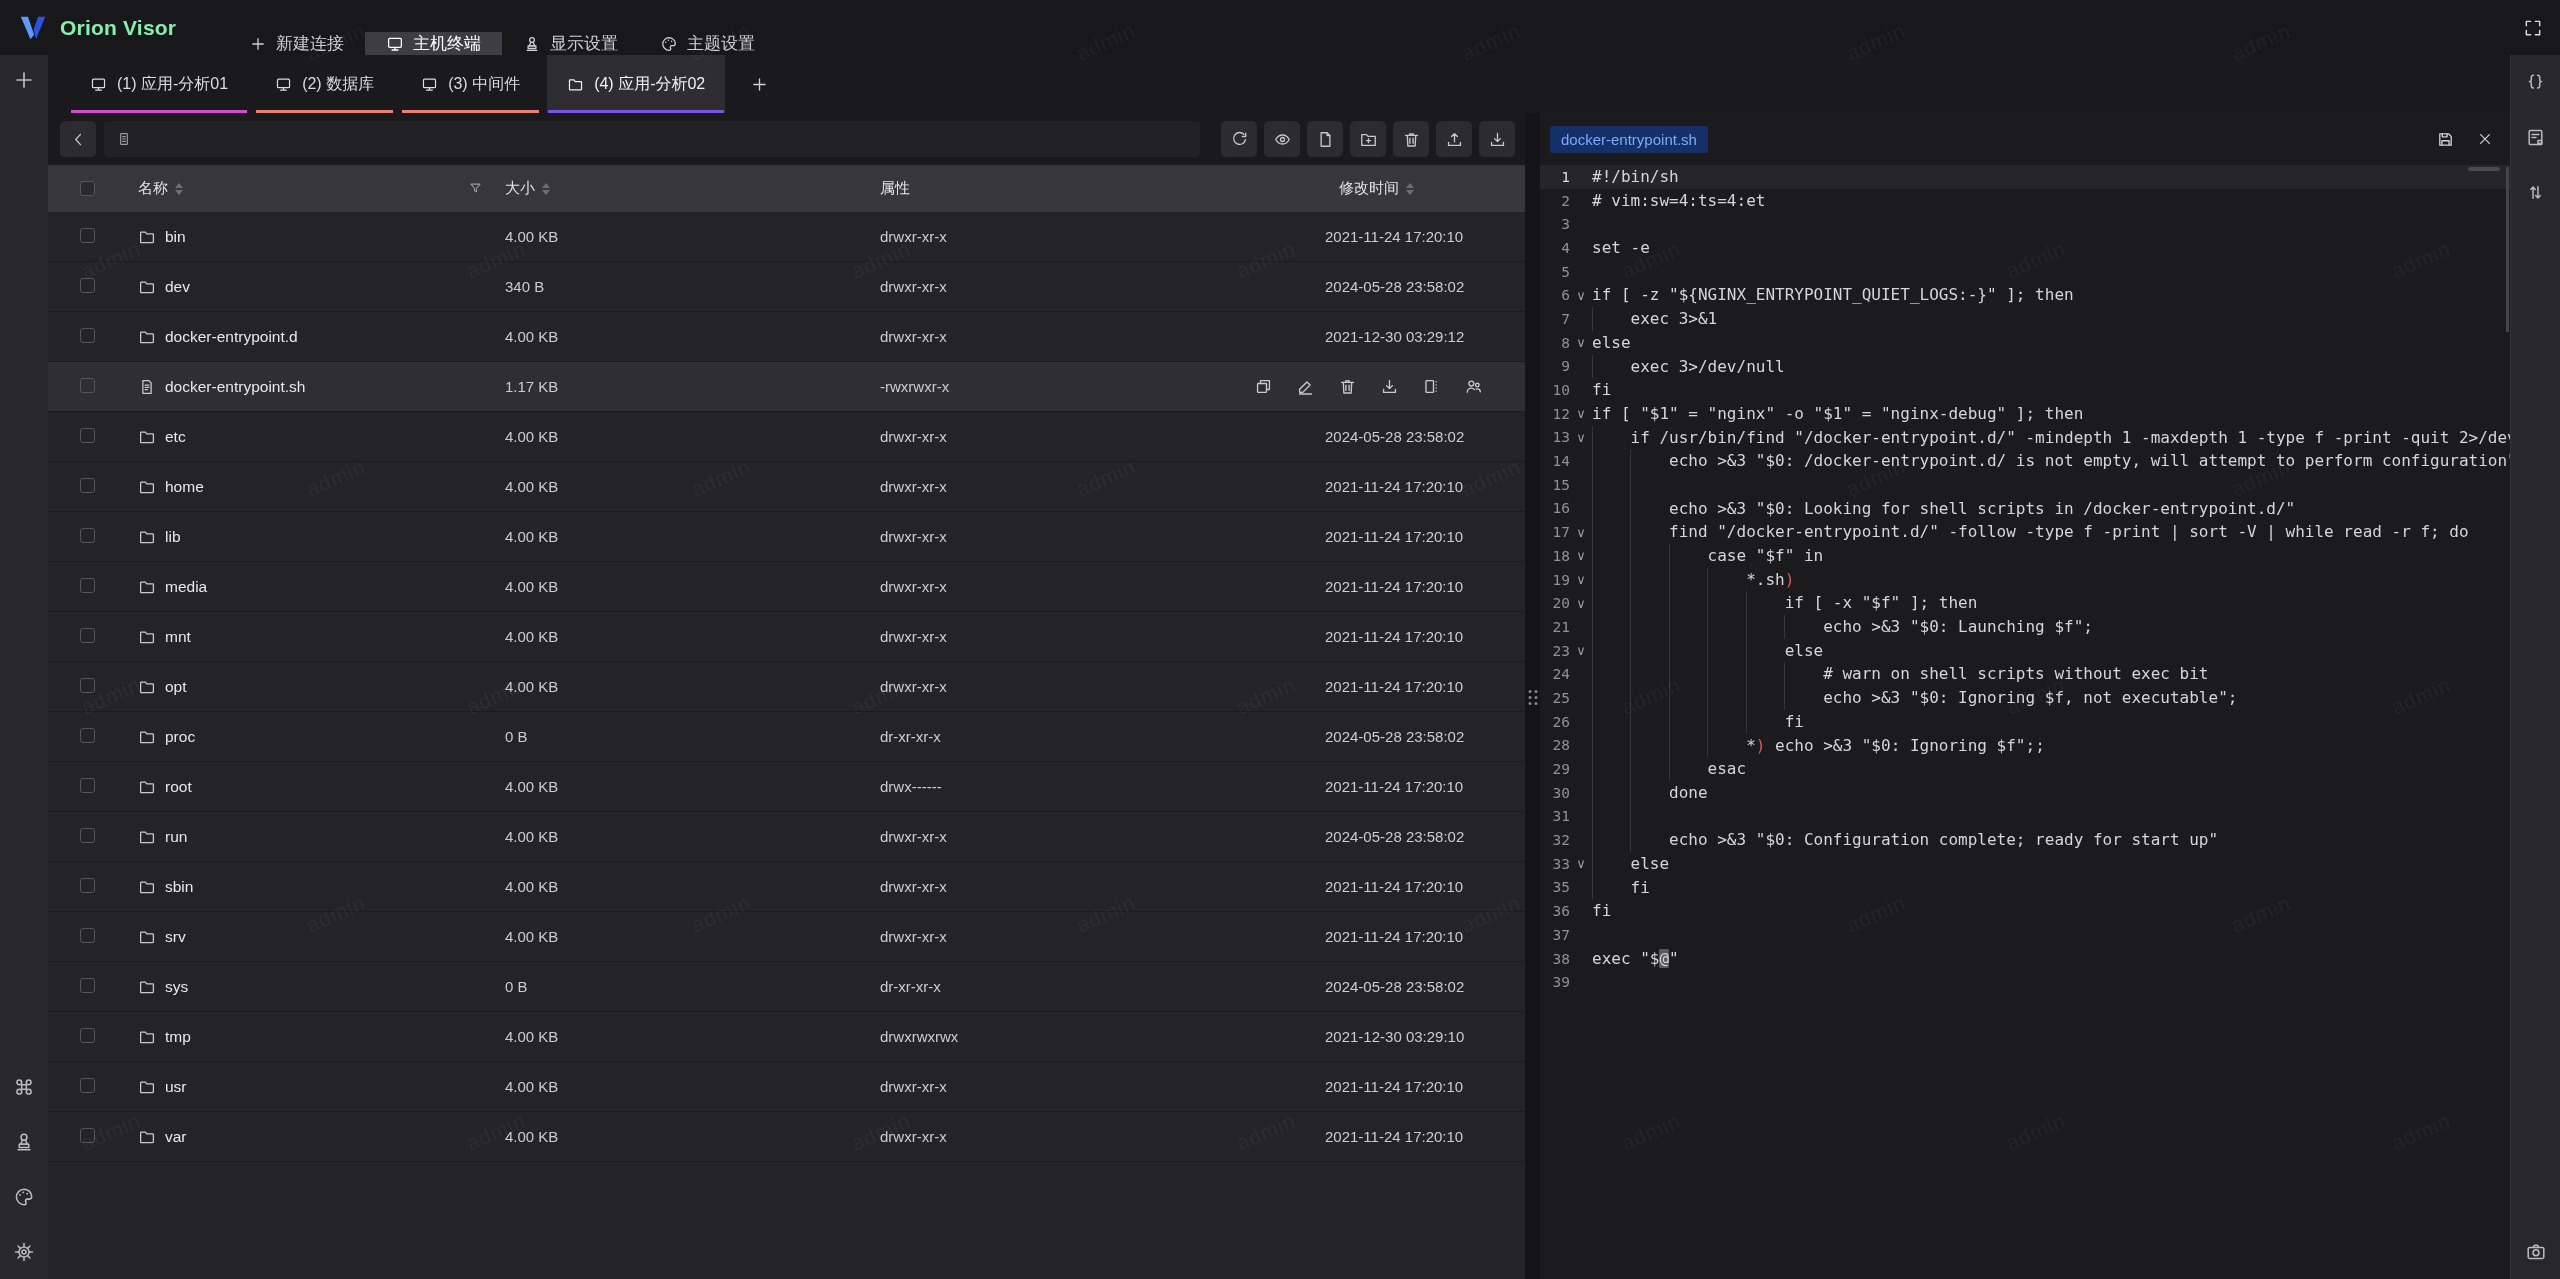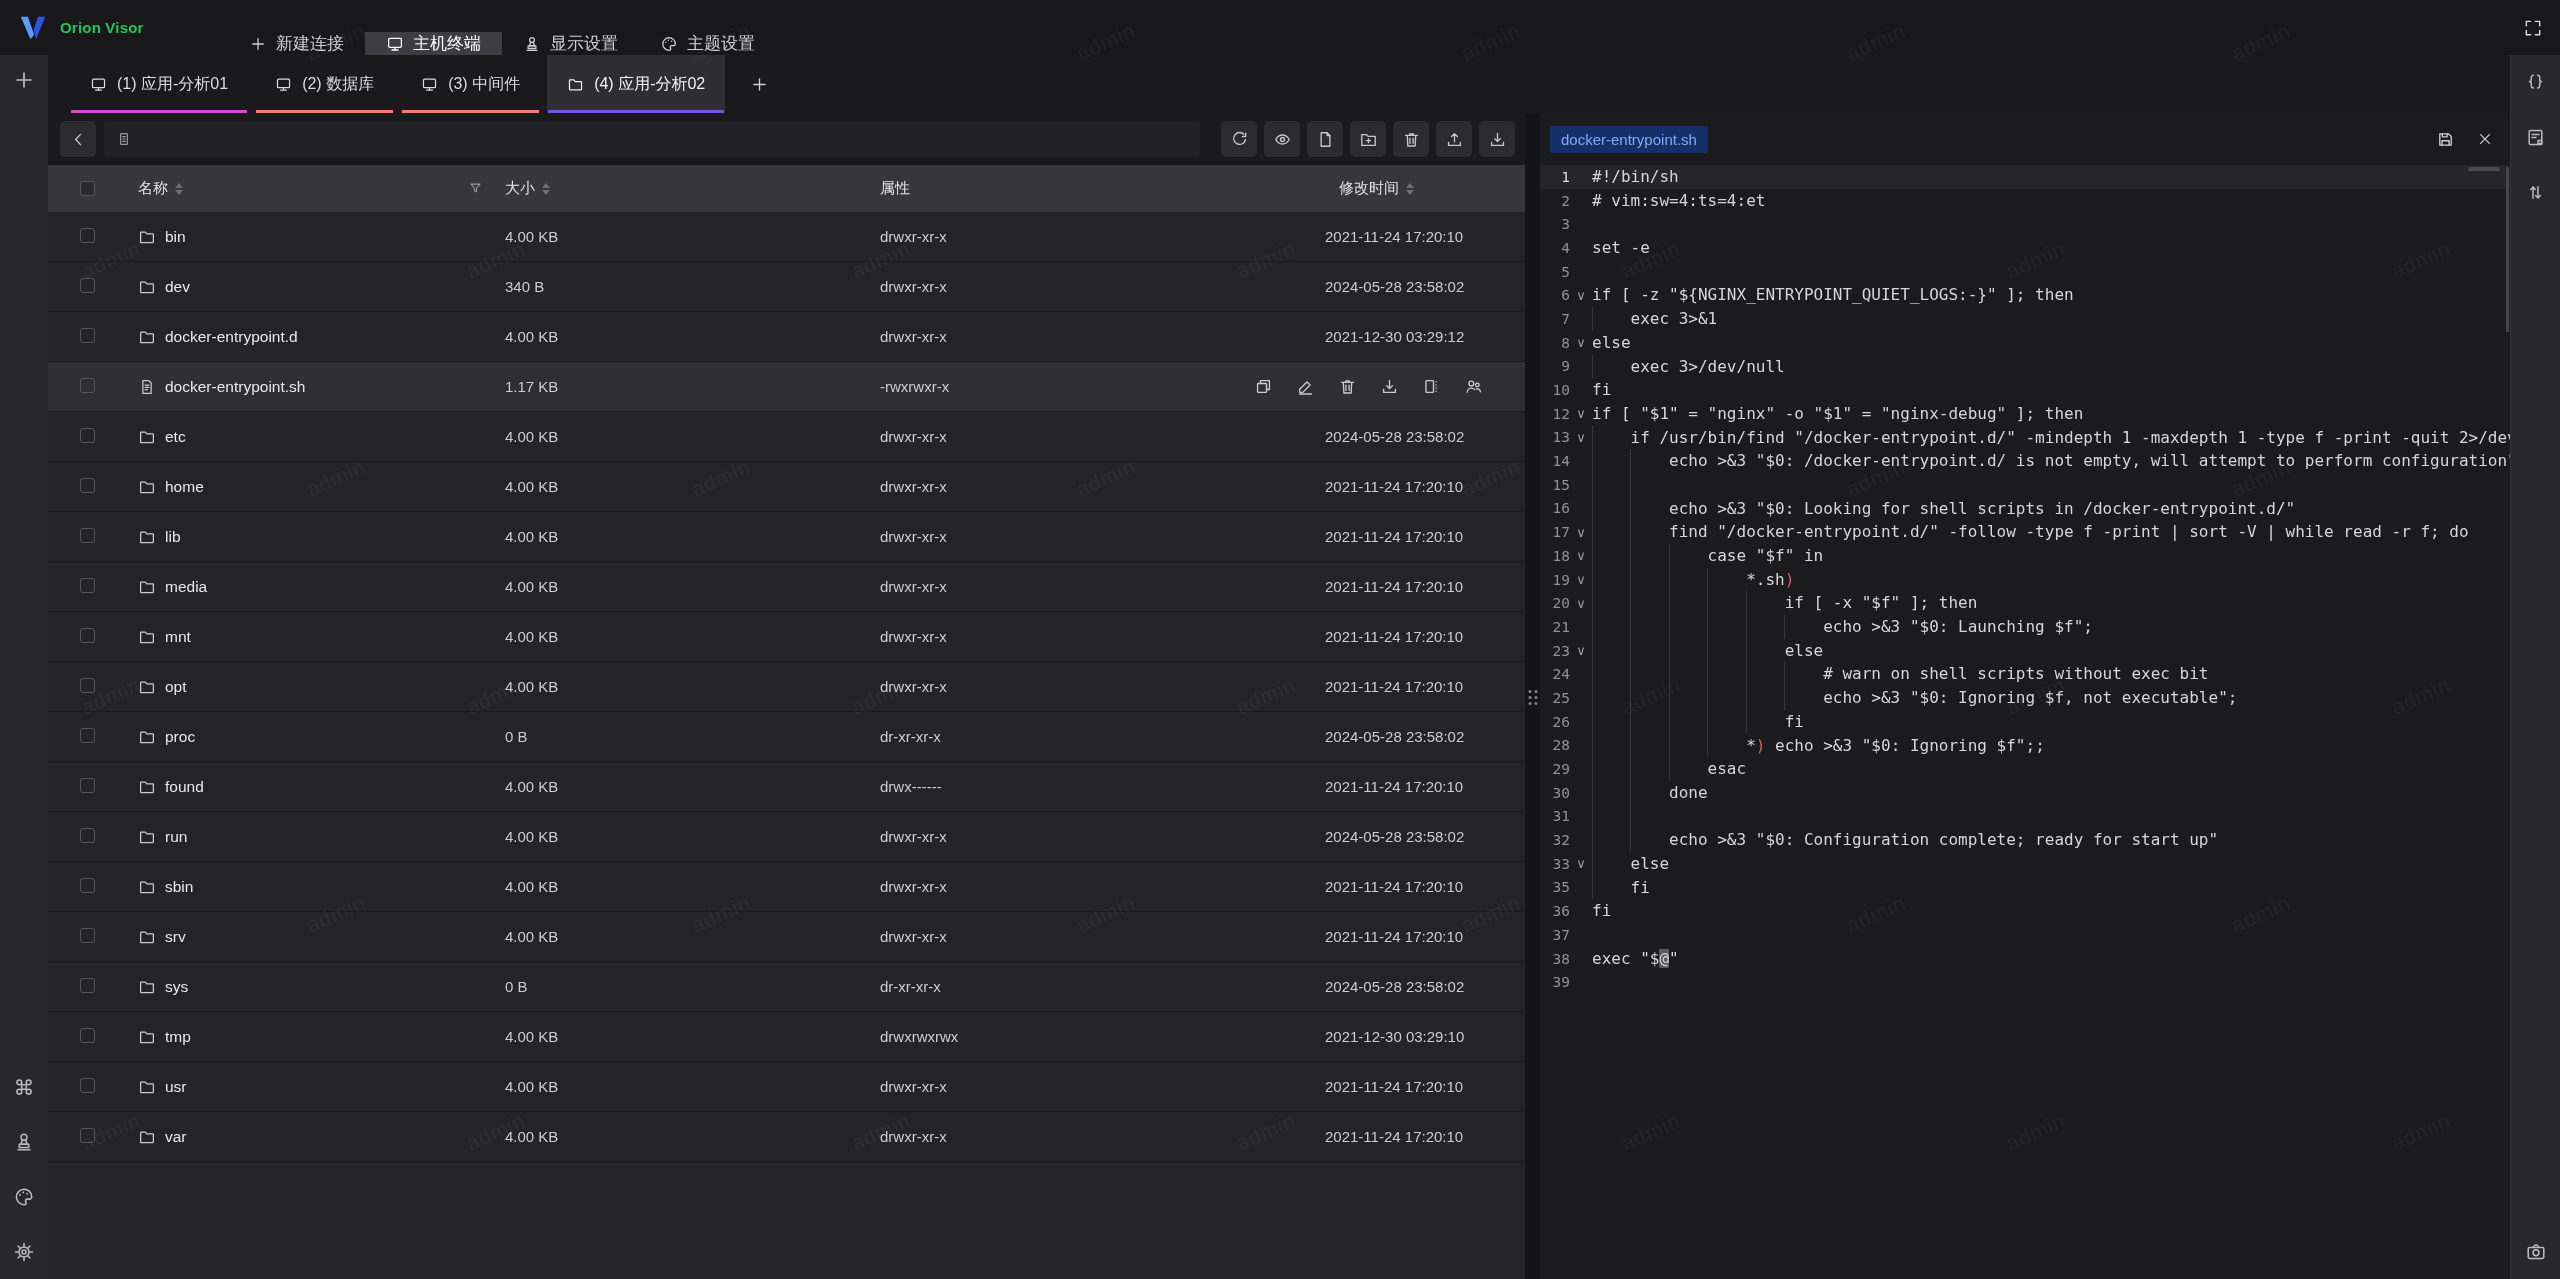--- a/index.html
+++ b/index.html
@@ -6,21 +6,21 @@
   html,body{background:#101013}
   #app{position:relative;width:2560px;height:1279px;overflow:hidden;background:#1b1b1e;
        font-family:"Liberation Sans","DejaVu Sans",sans-serif;color:#d6d6da}
   .ic{display:inline-flex;align-items:center;justify-content:center;flex:none}
   .ic svg{width:100%;height:100%;stroke:currentColor;fill:none;stroke-width:1.7;stroke-linecap:round;stroke-linejoin:round;display:block}
 
   
   #navbar{position:absolute;left:0;top:0;width:2560px;height:55px;background:#18181b;display:flex;align-items:stretch;z-index:10}
   #brand{display:flex;align-items:center;gap:12px;padding-left:18px;width:212px}
   #brand-logo{width:30px;height:30px}
-  #brand-name{font-size:15px;font-weight:bold;color:#22c55e;letter-spacing:.2px;white-space:nowrap}
+  #brand-name{font-size:21px;font-weight:bold;color:#86efac;letter-spacing:.2px;white-space:nowrap}
   #nav-items{display:flex;align-items:flex-end;margin-left:16px}
   .nav-item{display:flex;align-items:center;gap:9px;padding:0 21px;font-size:17px;color:#cfcfd4;cursor:pointer;white-space:nowrap}
   .nav-item.active{background:#3d3d43;color:#ffffff}
   #nav-fullscreen{position:absolute;right:13px;top:14px;width:28px;height:28px;display:flex;align-items:center;justify-content:center;color:#dcdcdf}
 
   
   #left-rail{position:absolute;left:0;top:55px;width:48px;bottom:0;background:#28282c;display:flex;flex-direction:column;align-items:center}
   #rail-top{display:flex;flex-direction:column;padding-top:8px}
   #rail-spacer{flex:1}
   #rail-bottom{display:flex;flex-direction:column;gap:21px;margin-bottom:10px}
@@ -637,21 +637,21 @@
           <div class="cell tm">2024-05-28 23:58:02</div>
         </div>
         <div class="fm-row">
           <div><span class="cb"></span></div>
           <div class="cell name">
             <span class="ic" style="width: 18px; height: 18px;">
               <svg viewBox="0 0 24 24">
                 <path d="M3.5 6.2c0-.4.3-.7.7-.7h5.6l1.9 2.4h8.1c.4 0 .7.3.7.7v10.2c0 .4-.3.7-.7.7H4.2c-.4 0-.7-.3-.7-.7z"></path>
               </svg>
             </span>
-            <span>found</span>
+            <span>root</span>
           </div>
           <div class="cell sz">4.00 KB</div>
           <div class="cell pm">drwx------</div>
           <div class="cell tm">2021-11-24 17:20:10</div>
         </div>
         <div class="fm-row">
           <div><span class="cb"></span></div>
           <div class="cell name">
             <span class="ic" style="width: 18px; height: 18px;">
               <svg viewBox="0 0 24 24">

